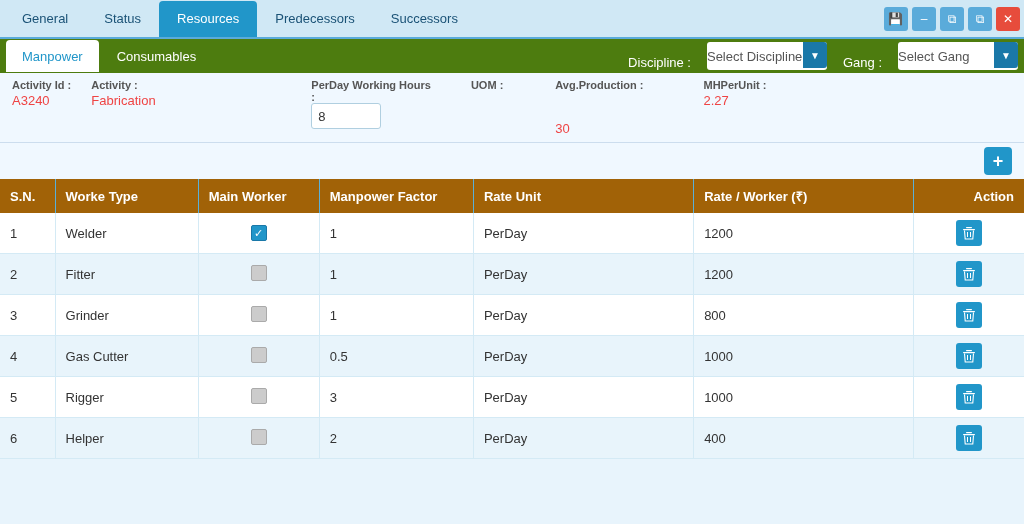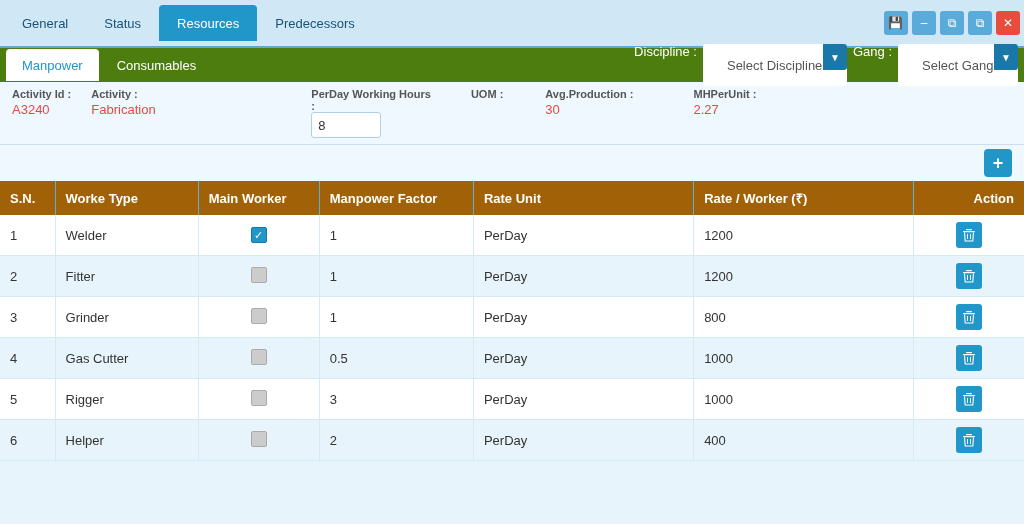--- a/index.html
+++ b/index.html
@@ -4,21 +4,21 @@
   <style>
     * { box-sizing: border-box; margin: 0; padding: 0; font-family: Arial, sans-serif; font-size: 13px; }
     body { background: #e8f4fc; width: 1024px; height: 524px; overflow: hidden; }
 
     
     .top-nav {
       display: flex;
       align-items: center;
       background: #d0e8f5;
       border-bottom: 2px solid #5aabda;
-      height: 48px;
+      height: 39px;
       padding: 0 4px;
     }
     .top-nav-tab {
       padding: 6px 18px;
       cursor: pointer;
       border-radius: 4px 4px 0 0;
       color: #1a5276;
       font-weight: 500;
       height: 36px;
       display: flex;
@@ -64,33 +64,33 @@
       height: 32px;
       display: flex; align-items: center;
     }
     .sub-nav-tab.active {
       background: #fff;
       color: #2196c9;
     }
     .sub-nav-right {
       margin-left: auto;
       display: flex;
-      align-items: flex-start;
-      gap: 6px;
+      align-items: flex-end;
+      gap: 16px;
     }
     .sub-nav-label {
       color: #fff;
       font-weight: 500;
     }
     .sub-nav-select {
       background: #fff;
       border: none;
       border-radius: 3px;
-      padding: 3px 24px 3px 24px;
-      height: 42px;
+      padding: 3px 24px 3px 0;
+      height: 28px;
       color: #555;
       appearance: none;
       -webkit-appearance: none;
       cursor: pointer;
       min-width: 120px;
       position: relative;
     }
     .select-wrapper {
       position: relative;
       display: inline-block;
@@ -226,20 +226,21 @@
     }
   </style>
 </head>
 <body>
 
 <div class="top-nav">
   <div class="top-nav-tab">General</div>
   <div class="top-nav-tab">Status</div>
   <div class="top-nav-tab active">Resources</div>
   <div class="top-nav-tab">Predecessors</div>
+  <div class="top-nav-tab">Successors</div>
   <div class="top-nav-icons">
     <button class="top-nav-icon-btn">💾</button>
     <button class="top-nav-icon-btn">–</button>
     <button class="top-nav-icon-btn">⧉</button>
     <button class="top-nav-icon-btn">⧉</button>
     <button class="top-nav-icon-btn red">✕</button>
   </div>
 </div>
 
 <div class="sub-nav">
@@ -274,21 +275,21 @@
   </div>
   <div class="info-field">
     <span class="info-label">PerDay Working Hours</span>
     <span class="info-label">:</span>
     <input class="info-input" type="text" value="8" style="">
   </div>
   <div class="info-field" style="margin-left: 20px;">
     <span class="info-label">UOM :</span>
     <span class="info-value"></span>
   </div>
-  <div class="info-field" style="margin-left: 22px;">
+  <div class="info-field" style="margin-left: 32px; gap: 28px;">
     <span class="info-label">Avg.Production :</span>
     <span class="info-value">30</span>
   </div>
   <div class="info-field" style="margin-left: 40px; justify-content: space-between;">
     <span class="info-label">MHPerUnit :</span>
     <span class="info-value">2.27</span>
   </div>
 </div>
 
 <div class="add-row">

